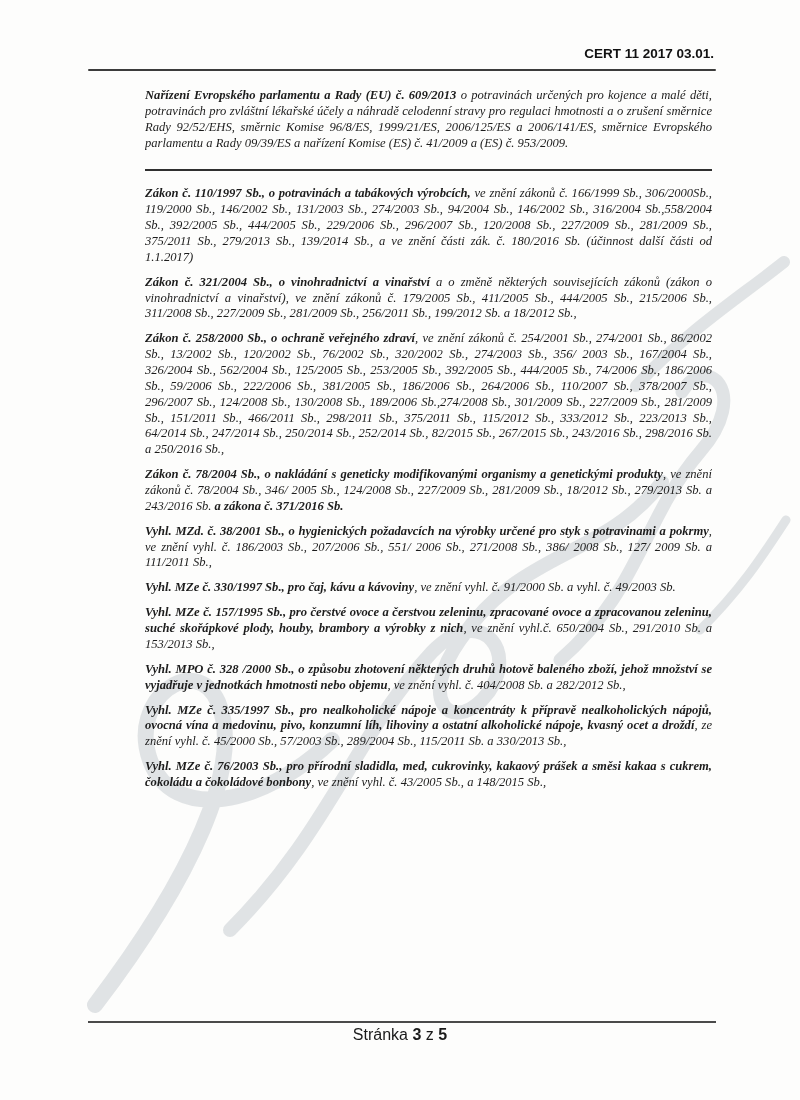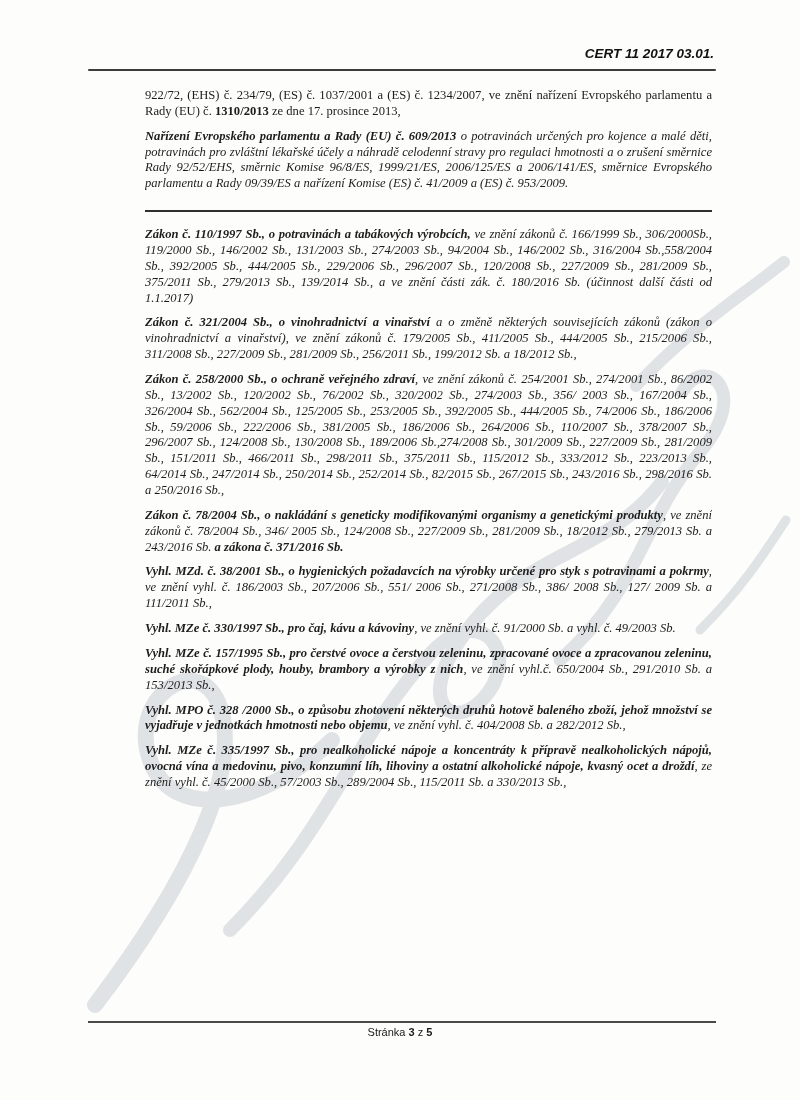--- a/index.html
+++ b/index.html
@@ -8,21 +8,21 @@
     width:800px;height:1100px;
     background:#fdfdfc;
     overflow:hidden;
     font-family:"Liberation Serif", serif;
     color:#1c1c1c;
   }
   
   .doc-code{
     position:absolute;top:46px;right:86px;
     font-family:"Liberation Sans", sans-serif;
-    font-style:italic;font-weight:bold;font-size:13.5px;
+    font-weight:bold;font-size:13.5px;
     color:#111;
   }
   .header-rule{
     position:absolute;left:88px;right:84px;top:69px;
     height:2px;background:#3c3c3c;border-radius:1px;
   }
   
   .watermark{
     position:absolute;left:0;top:0;width:800px;height:1100px;
     pointer-events:none;z-index:0;
@@ -46,21 +46,21 @@
   }
   
   .footer-rule{
     position:absolute;left:88px;right:84px;top:1021px;
     height:1.5px;background:#4a4a4a;
   }
   .page-number{
     position:absolute;left:0;right:0;top:1026px;
     text-align:center;
     font-family:"Liberation Sans", sans-serif;
-    font-size:11px;color:#1a1a1a;
+    font-size:16px;color:#1a1a1a;
   }
   .page-number .b{font-weight:bold;}
 </style>
 </head>
 <body>
 
 <div class="page">
 
   <svg class="watermark" viewBox="0 0 800 1100" xmlns="http://www.w3.org/2000/svg">
     <g fill="none" stroke="#c9cdd2" stroke-opacity="0.55" stroke-linecap="round">
@@ -69,38 +69,38 @@
       <path stroke-width="13" d="M 560 660 C 640 590 642 520 700 452 C 752 392 706 352 682 392"></path>
       <path stroke-width="12" d="M 636 386 C 688 330 736 300 784 262"></path>
       <path stroke-width="9" d="M 700 630 C 740 590 760 560 786 520"></path>
     </g>
   </svg>
 
   <div class="doc-code">CERT 11 2017 03.01.</div>
   <div class="header-rule"></div>
 
   <div class="content">
-    <p class="intro"><span>922/72, (EHS) č. 234/79, (ES) č. 1037/2001 a (ES) č. 1234/2007, ve znění nařízení Evropského parlamentu a Rady (EU) č. </span><span class="b">1310/2013</span><span> ze dne 17. prosince 2013,</span></p>
 
     <ul class="law-list">
         <li><span><span class="b">Nařízení Evropského parlamentu a Rady (EU) č. 609/2013</span><span> o potravinách určených pro kojence a malé děti, potravinách pro zvláštní lékařské účely a náhradě celodenní stravy pro regulaci hmotnosti a o zrušení směrnice Rady 92/52/EHS, směrnic Komise 96/8/ES, 1999/21/ES, 2006/125/ES a 2006/141/ES, směrnice Evropského parlamentu a Rady 09/39/ES a nařízení Komise (ES) č. 41/2009 a (ES) č. 953/2009.</span></span></li>
       </ul>
 
     <hr class="section-separator">
 
     <ul class="law-list">
         <li><span><span class="b">Zákon č. 110/1997 Sb., o potravinách a tabákových výrobcích,</span><span> ve znění zákonů č. 166/1999 Sb., 306/2000Sb., 119/2000 Sb., 146/2002 Sb., 131/2003 Sb., 274/2003 Sb., 94/2004 Sb., 146/2002 Sb., 316/2004 Sb.,558/2004 Sb., 392/2005 Sb., 444/2005 Sb., 229/2006 Sb., 296/2007 Sb., 120/2008 Sb., 227/2009 Sb., 281/2009 Sb., 375/2011 Sb., 279/2013 Sb., 139/2014 Sb., a ve znění části zák. č. 180/2016 Sb. (účinnost další části od 1.1.2017)</span></span></li>
         <li><span><span class="b">Zákon č. 321/2004 Sb., o vinohradnictví a vinařství</span><span> a o změně některých souvisejících zákonů (zákon o vinohradnictví a vinařství), ve znění zákonů č. 179/2005 Sb., 411/2005 Sb., 444/2005 Sb., 215/2006 Sb., 311/2008 Sb., 227/2009 Sb., 281/2009 Sb., 256/2011 Sb., 199/2012 Sb. a 18/2012 Sb.,</span></span></li>
         <li><span><span class="b">Zákon č. 258/2000 Sb., o ochraně veřejného zdraví</span><span>, ve znění zákonů č. 254/2001 Sb., 274/2001 Sb., 86/2002 Sb., 13/2002 Sb., 120/2002 Sb., 76/2002 Sb., 320/2002 Sb., 274/2003 Sb., 356/ 2003 Sb., 167/2004 Sb., 326/2004 Sb., 562/2004 Sb., 125/2005 Sb., 253/2005 Sb., 392/2005 Sb., 444/2005 Sb., 74/2006 Sb., 186/2006 Sb., 59/2006 Sb., 222/2006 Sb., 381/2005 Sb., 186/2006 Sb., 264/2006 Sb., 110/2007 Sb., 378/2007 Sb., 296/2007 Sb., 124/2008 Sb., 130/2008 Sb., 189/2006 Sb.,274/2008 Sb., 301/2009 Sb., 227/2009 Sb., 281/2009 Sb., 151/2011 Sb., 466/2011 Sb., 298/2011 Sb., 375/2011 Sb., 115/2012 Sb., 333/2012 Sb., 223/2013 Sb., 64/2014 Sb., 247/2014 Sb., 250/2014 Sb., 252/2014 Sb., 82/2015 Sb., 267/2015 Sb., 243/2016 Sb., 298/2016 Sb. a 250/2016 Sb.,</span></span></li>
         <li><span><span class="b">Zákon č. 78/2004 Sb., o nakládání s geneticky modifikovanými organismy a genetickými produkty</span><span>, ve znění zákonů č. 78/2004 Sb., 346/ 2005 Sb., 124/2008 Sb., 227/2009 Sb., 281/2009 Sb., 18/2012 Sb., 279/2013 Sb. a 243/2016 Sb.</span><span class="b"> a zákona č. 371/2016 Sb.</span></span></li>
         <li><span><span class="b">Vyhl. MZd. č. 38/2001 Sb., o hygienických požadavcích na výrobky určené pro styk s potravinami a pokrmy</span><span>, ve znění vyhl. č. 186/2003 Sb., 207/2006 Sb., 551/ 2006 Sb., 271/2008 Sb., 386/ 2008 Sb., 127/ 2009 Sb. a 111/2011 Sb.,</span></span></li>
         <li><span><span class="b">Vyhl. MZe č. 330/1997 Sb., pro čaj, kávu a kávoviny</span><span>, ve znění vyhl. č. 91/2000 Sb. a vyhl. č. 49/2003 Sb.</span></span></li>
         <li><span><span class="b">Vyhl. MZe č. 157/1995 Sb., pro čerstvé ovoce a čerstvou zeleninu, zpracované ovoce a zpracovanou zeleninu, suché skořápkové plody, houby, brambory a výrobky z nich</span><span>, ve znění vyhl.č. 650/2004 Sb., 291/2010 Sb. a 153/2013 Sb.,</span></span></li>
         <li><span><span class="b">Vyhl. MPO č. 328 /2000 Sb., o způsobu zhotovení některých druhů hotově baleného zboží, jehož množství se vyjadřuje v jednotkách hmotnosti nebo objemu</span><span>, ve znění vyhl. č. 404/2008 Sb. a 282/2012 Sb.,</span></span></li>
         <li><span><span class="b">Vyhl. MZe č. 335/1997 Sb., pro nealkoholické nápoje a koncentráty k přípravě nealkoholických nápojů, ovocná vína a medovinu, pivo, konzumní líh, lihoviny a ostatní alkoholické nápoje, kvasný ocet a droždí</span><span>, ze znění vyhl. č. 45/2000 Sb., 57/2003 Sb., 289/2004 Sb., 115/2011 Sb. a 330/2013 Sb.,</span></span></li>
+        <li><span><span class="b">Vyhl. MZe č. 76/2003 Sb., pro přírodní sladidla, med, cukrovinky, kakaový prášek a směsi kakaa s cukrem, čokoládu a čokoládové bonbony</span><span>, ve znění vyhl. č. 43/2005 Sb., a 148/2015 Sb.,</span></span></li>
       </ul>
   </div>
 
   <div class="footer-rule"></div>
   <div class="page-number">
     <span>Stránka</span>&nbsp;<span class="b">3</span>&nbsp;<span>z</span>&nbsp;<span class="b">5</span>
   </div>
 
 </div>
 

